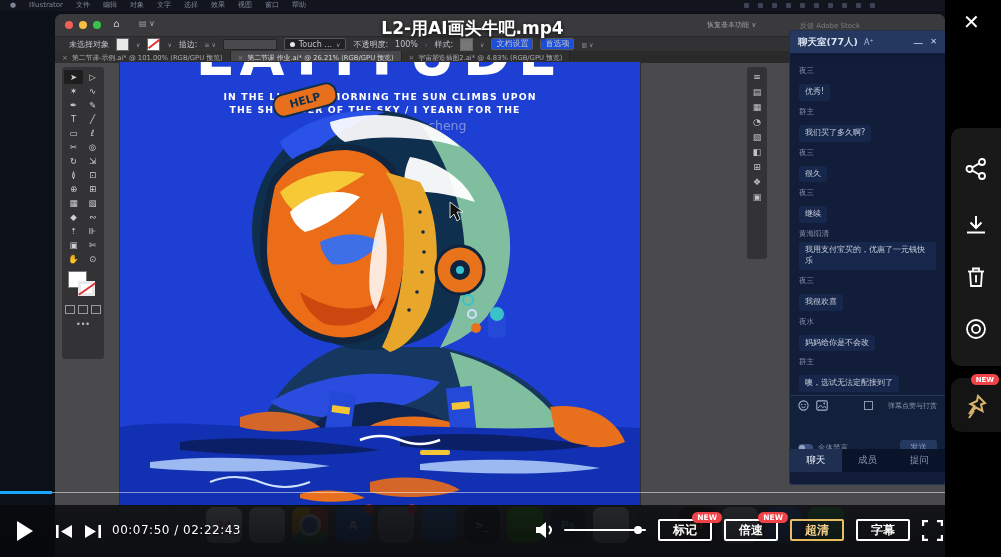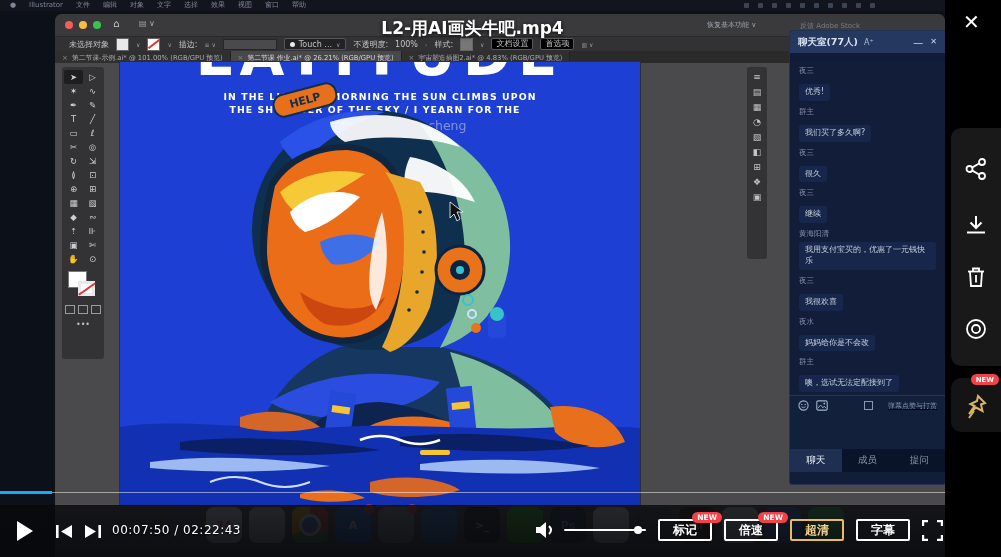--- a/index.html
+++ b/index.html
@@ -23,21 +23,21 @@
   .wspace{position:absolute;left:652px;top:6px;color:#9aa0a8;font-size:7px;white-space:nowrap;}
   .optionsbar{position:relative;height:14px;background:#323234;display:flex;align-items:center;
               gap:7px;padding-left:14px;font-size:8px;color:#c4c4c6;white-space:nowrap;}
   .sw{width:11px;height:11px;border:1px solid #666;background:#e8e8e8;display:inline-block;}
   .sw.stroke{position:relative;background:#fff;}
   .sw.stroke::after{content:"";position:absolute;left:-1px;top:4px;width:14px;height:2px;background:#d33;transform:rotate(-38deg);}
   .ddl{color:#9b9b9d;font-size:6px;}
   .obox{width:52px;height:9px;background:#4a4a4c;border:1px solid #262628;}
   .touchpill{background:#222224;border:1px solid #555;border-radius:2px;padding:0 5px;display:inline-flex;align-items:center;gap:4px;height:10px;}
   .touchpill b{width:5px;height:5px;border-radius:50%;background:#e9e9e9;}
-  .obtn{border:1px solid #5a5a5c;border-radius:2px;padding:0 4px;height:10px;line-height:10px;background:#000000;}
+  .obtn{border:1px solid #5a5a5c;border-radius:2px;padding:0 4px;height:10px;line-height:10px;background:#1d4ed8;}
   .tabbar{height:13px;background:#2a2a2b;display:flex;align-items:stretch;}
   .dtab{display:flex;align-items:center;gap:4px;padding:0 7px;font-size:6.8px;color:#ababad;
         background:#2f2f30;border-right:1px solid #222;max-width:230px;overflow:hidden;white-space:nowrap;}
   .dtab.active{background:#48484a;color:#d6d6d8;}
   .dtab .x{color:#8b8b8d;font-size:7px;}
   .canvas{position:absolute;left:0;right:0;top:49px;bottom:0;background:#4a4a4c;}
   
   .toolbar{position:absolute;left:7px;top:53px;width:42px;height:292px;background:#333335;
            border-radius:3px;z-index:3;padding-top:3px;box-sizing:border-box;}
   .tgrid{display:grid;grid-template-columns:19px 19px;justify-content:center;}
@@ -65,21 +65,21 @@
   .chead .fs{font-size:8px;color:#aebad2;}
   .chead .win{margin-left:auto;display:flex;gap:7px;color:#cdd6e8;font-size:10px;}
   .cmsgs{position:absolute;left:0;right:0;top:22px;bottom:88px;padding:7px 9px;overflow:hidden;}
   .uname{font-size:7.5px;color:#7e8aa4;margin:6px 0 3px;}
   .bubble{display:inline-block;background:rgba(24,40,76,.95);border-radius:3px;padding:3px 6px;
           font-size:8px;color:#c7cfdd;max-width:128px;line-height:1.35;}
   .cinput{position:absolute;left:0;right:0;bottom:23px;height:65px;border-top:1px solid rgba(120,140,180,.2);
           background:rgba(20,34,64,.5);}
   .crow1{display:flex;align-items:center;gap:7px;padding:4px 8px 0;}
   .crow1 svg{display:block;}
-  .ckbx{margin-left:auto;display:flex;align-items:center;gap:15px;text-decoration:underline;}
+  .ckbx{margin-left:auto;display:flex;align-items:center;gap:15px;}
   .ckbx i{width:7px;height:7px;border:1px solid #8a97ad;display:inline-block;}
   .ckbx span{font-size:7px;color:#8a97ad;}
   .cfield{width:100%;box-sizing:border-box;background:transparent;border:none;outline:none;
           padding:6px 9px 0;font-size:8.5px;color:#aebad2;font-family:inherit;}
   .cfield::placeholder{color:#50628c;}
   .crow3{position:absolute;left:0;right:0;bottom:5px;display:flex;align-items:center;padding:0 8px;gap:5px;}
   .switch{width:15px;height:8px;border-radius:4px;background:#3a4f7d;position:relative;}
   .switch::after{content:"";position:absolute;left:1px;top:1px;width:6px;height:6px;border-radius:50%;background:#92a5c8;}
   .crow3 .mlab{font-size:7.5px;color:#8a97ad;}
   .sendbtn{margin-left:auto;background:#24395f;color:#8298c0;font-size:8.5px;border-radius:3px;padding:2px 10px;}
@@ -368,20 +368,25 @@
             </svg>
           <svg width="12" height="11" viewBox="0 0 13 12">
               <rect x="0.8" y="1" width="11.4" height="10" rx="1.5" fill="none" stroke="#9fb0c8" stroke-width="1.2"></rect>
               <path d="M2,9 l3,-3.5 l2.5,3 l1.5,-1.8 l2,2.3" fill="none" stroke="#9fb0c8" stroke-width="1"></path>
               <circle cx="9" cy="3.8" r="1" fill="#9fb0c8"></circle>
             </svg>
           <span class="ckbx">
               <i></i>
               <span>弹幕点赞与打赏</span>
             </span>
+        </div>
+        <div class="crow3">
+          <span class="switch"></span>
+          <span class="mlab">全体禁言</span>
+          <span class="sendbtn">发送</span>
         </div>
       </div>
       <div class="ctabs" id="ctabs">
           <div class="ctab active">聊天</div>
           <div class="ctab">成员</div>
           <div class="ctab">提问</div>
         </div>
     </div>
 
     <div class="vtitle">L2-用AI画头牛吧.mp4</div>

